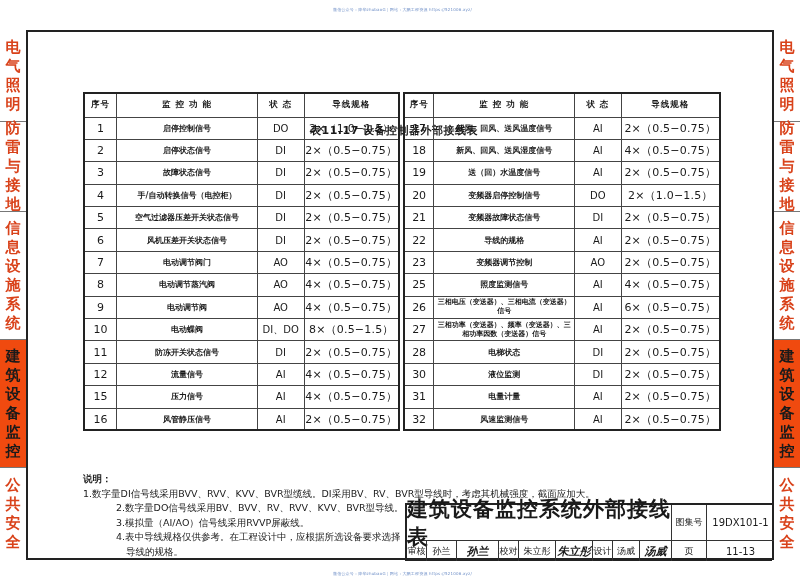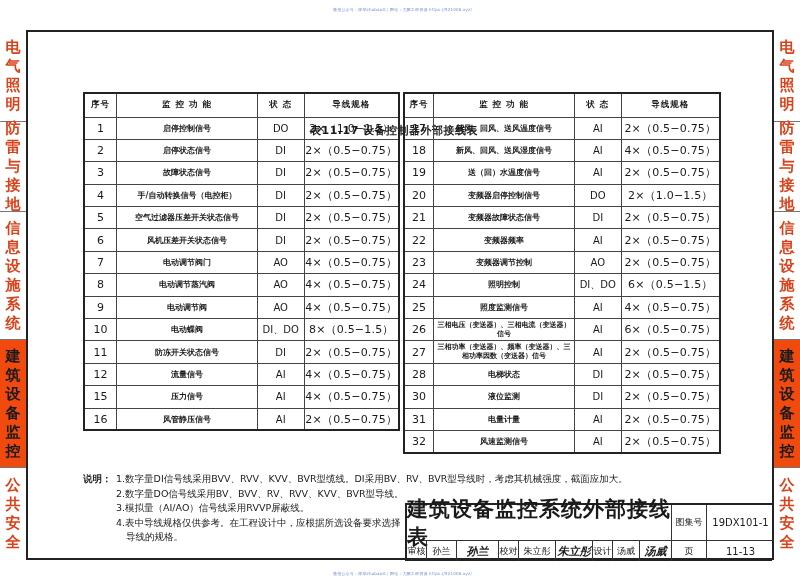--- a/index.html
+++ b/index.html
@@ -27,21 +27,21 @@
   .tbl-right { left: 403px; width: 318px; }
   .tbl td, .tbl th { border: 1px solid #444; text-align: center; vertical-align: middle; height: 22.4px; padding: 0; white-space: nowrap; }
   .tbl th { font-size: 8.5px; font-weight: bold; height: 24px; letter-spacing: 1px; }
   .c-no { font-size: 11px; }
   .c-fn { font-size: 8px; font-weight: bold; }
   .c-fn.small { font-size: 7px; line-height: 9px; white-space: normal; font-family: Liberation Mono, monospace; }
   .c-st { font-size: 10px; }
   .c-sp { font-size: 11px; letter-spacing: 0.2px; }
 
   .notes { position: absolute; left: 83px; top: 472px; font-size: 9.5px; line-height: 14.5px; }
-  .notes .row { display: flex; white-space: nowrap; }
+  .notes .row { display: flex; white-space: nowrap; flex-direction: column; }
   .notes .lbl { width: 33px; font-weight: bold; }
   .notes .indent { padding-left: 33px; }
   .notes .indent2 { padding-left: 43px; }
 
   .titleblock { position: absolute; left: 405px; top: 503px; width: 367px; height: 58px; border: 2px solid #222; border-right: none; }
   .tb-main { position: absolute; left: 0; top: 0; width: 265px; height: 36px; border-right: 1px solid #333; border-bottom: 1px solid #333; display: flex; align-items: center; justify-content: center; font-size: 21px; font-weight: bold; letter-spacing: 1px; }
   .tb-cell { position: absolute; border-right: 1px solid #333; display: flex; align-items: center; justify-content: center; font-size: 9px; white-space: nowrap; }
   .tb-atlas-lbl { left: 265px; top: 0; width: 35px; height: 36px; border-bottom: 1px solid #333; }
   .tb-atlas-val { left: 300px; top: 0; width: 67px; height: 36px; border-bottom: 1px solid #333; border-right: none; font-size: 10px; }
   .tb-row2 { position: absolute; left: 0; top: 36px; height: 20px; width: 367px; }
@@ -297,35 +297,29 @@
         <td class="c-sp">2×（1.0−1.5）</td>
       </tr>
       <tr>
         <td class="c-no">21</td>
         <td class="c-fn">变频器故障状态信号</td>
         <td class="c-st">DI</td>
         <td class="c-sp">2×（0.5−0.75）</td>
       </tr>
       <tr>
         <td class="c-no">22</td>
-        <td class="c-fn">变频器频率</td>
+        <td class="c-fn">导线的规格</td>
         <td class="c-st">AI</td>
         <td class="c-sp">2×（0.5−0.75）</td>
       </tr>
       <tr>
         <td class="c-no">23</td>
         <td class="c-fn">变频器调节控制</td>
         <td class="c-st">AO</td>
         <td class="c-sp">2×（0.5−0.75）</td>
-      </tr>
-      <tr>
-        <td class="c-no">24</td>
-        <td class="c-fn">照明控制</td>
-        <td class="c-st">DI、DO</td>
-        <td class="c-sp">6×（0.5−1.5）</td>
       </tr>
       <tr>
         <td class="c-no">25</td>
         <td class="c-fn">照度监测信号</td>
         <td class="c-st">AI</td>
         <td class="c-sp">4×（0.5−0.75）</td>
       </tr>
       <tr>
         <td class="c-no">26</td>
         <td class="c-fn small">三相电压（变送器）、三相电流（变送器）信号</td>

